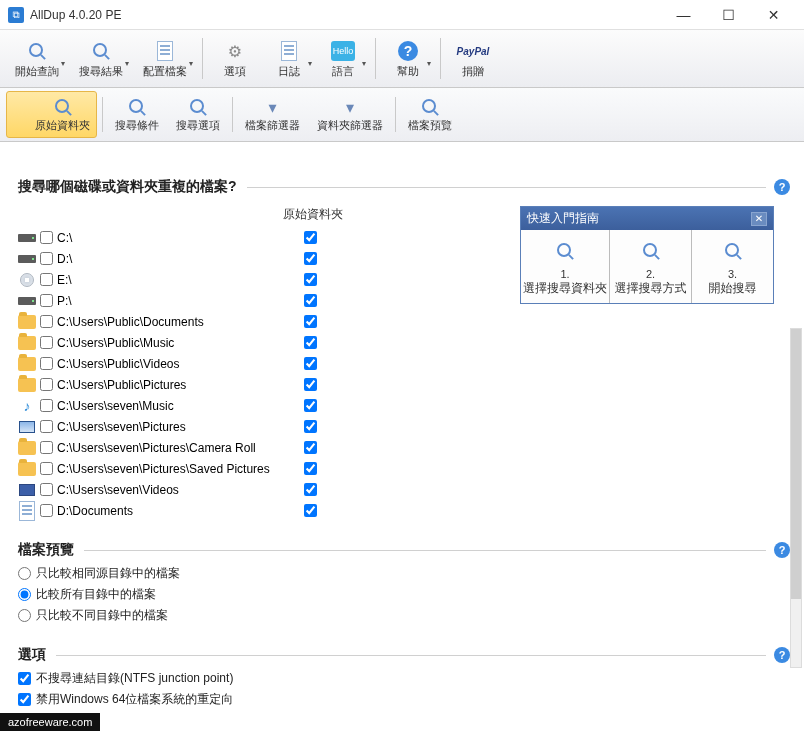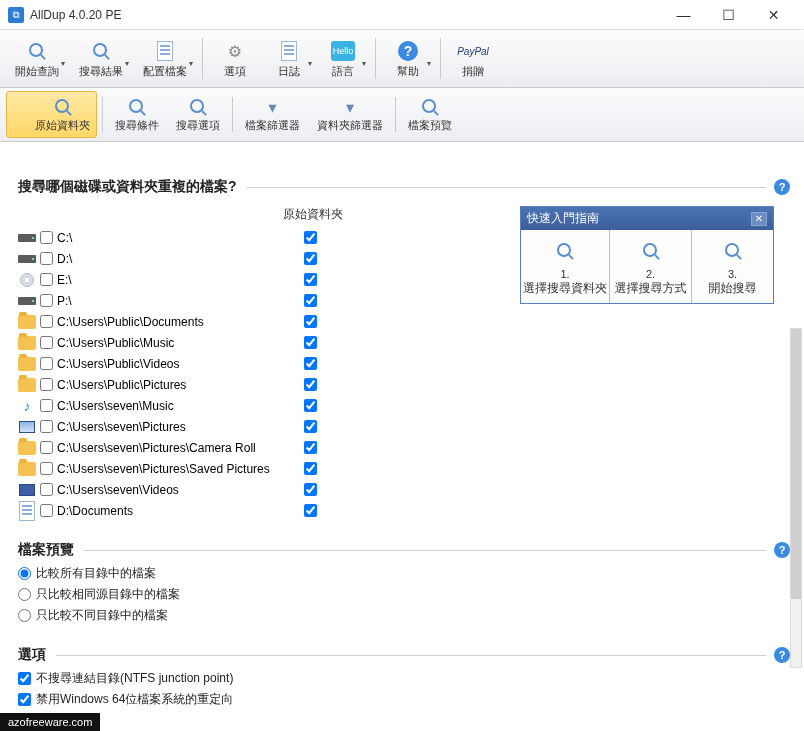--- a/index.html
+++ b/index.html
@@ -75,21 +75,21 @@
 .ico-doc::after { content: ""; position: absolute; top: 3px; left: 2px; right: 2px; height: 2px; box-shadow: 0 0 #8eaed5, 0 4px #8eaed5, 0 8px #8eaed5; background: #8eaed5; }
 .ico-drive { width: 18px; height: 8px; background: #5b5b5b; border-radius: 1px; position: relative; }
 .ico-drive::after { content: ""; position: absolute; right: 2px; top: 3px; width: 2px; height: 2px; background: #7de28c; }
 .ico-cd { width: 14px; height: 14px; border-radius: 50%; background: radial-gradient(circle, #fff 25%, #cfd6df 26%, #e7ecf2 100%); border: 1px solid #aeb6c0; }
 .ico-note { color: #2a8ad8; font-size: 14px; }
 .ico-img { width: 16px; height: 12px; border: 1px solid #28518c; background: linear-gradient(#8cb6e8, #d4e4f7); }
 .ico-vid { width: 16px; height: 12px; border: 1px solid #2c4780; background: #3c5fa8; position: relative; }
 .ico-gear { color: #8a8a8a; font-size: 16px; }
 .ico-hello { width: 24px; height: 20px; background: #3bb2e6; color: #fff; font-size: 9px; display: flex; align-items: center; justify-content: center; border-radius: 3px; }
 .ico-help { width: 20px; height: 20px; background: #3b8ae2; color: #fff; border-radius: 50%; font-size: 14px; font-weight: bold; display: flex; align-items: center; justify-content: center; }
-.ico-paypal { font-size: 10px; color: #253b80; font-weight: normal; font-style: italic; }
+.ico-paypal { font-size: 10px; color: #253b80; font-weight: bold; font-style: italic; }
 .ico-funnel { color: #6a88b8; font-size: 16px; }
 </style>
 </head>
 <body>
 
 <div class="titlebar">
   <div class="app-icon">⧉</div>
   <div class="title">AllDup 4.0.20 PE</div>
   <div class="win-controls">
     <div class="win-btn">—</div>
@@ -358,26 +358,26 @@
       </div>
   </div>
 
   <div class="section-header" style="margin-top:12px">
     <span>檔案預覽</span>
     <span class="hline"></span>
     <span class="help">?</span>
   </div>
   <div id="compare-opts">
       <label class="radio-row">
+        <input type="radio" name="cmp" style="">
+        <span>只比較相同源目錄中的檔案</span>
+      </label>
+      <label class="radio-row">
         <input type="radio" name="cmp" checked="" style="">
         <span>比較所有目錄中的檔案</span>
-      </label>
-      <label class="radio-row">
-        <input type="radio" name="cmp" style="">
-        <span>只比較相同源目錄中的檔案</span>
       </label>
       <label class="radio-row">
         <input type="radio" name="cmp" style="">
         <span>只比較不同目錄中的檔案</span>
       </label>
     </div>
 
   <div class="section-header" style="margin-top:12px">
     <span>選項</span>
     <span class="hline"></span>

